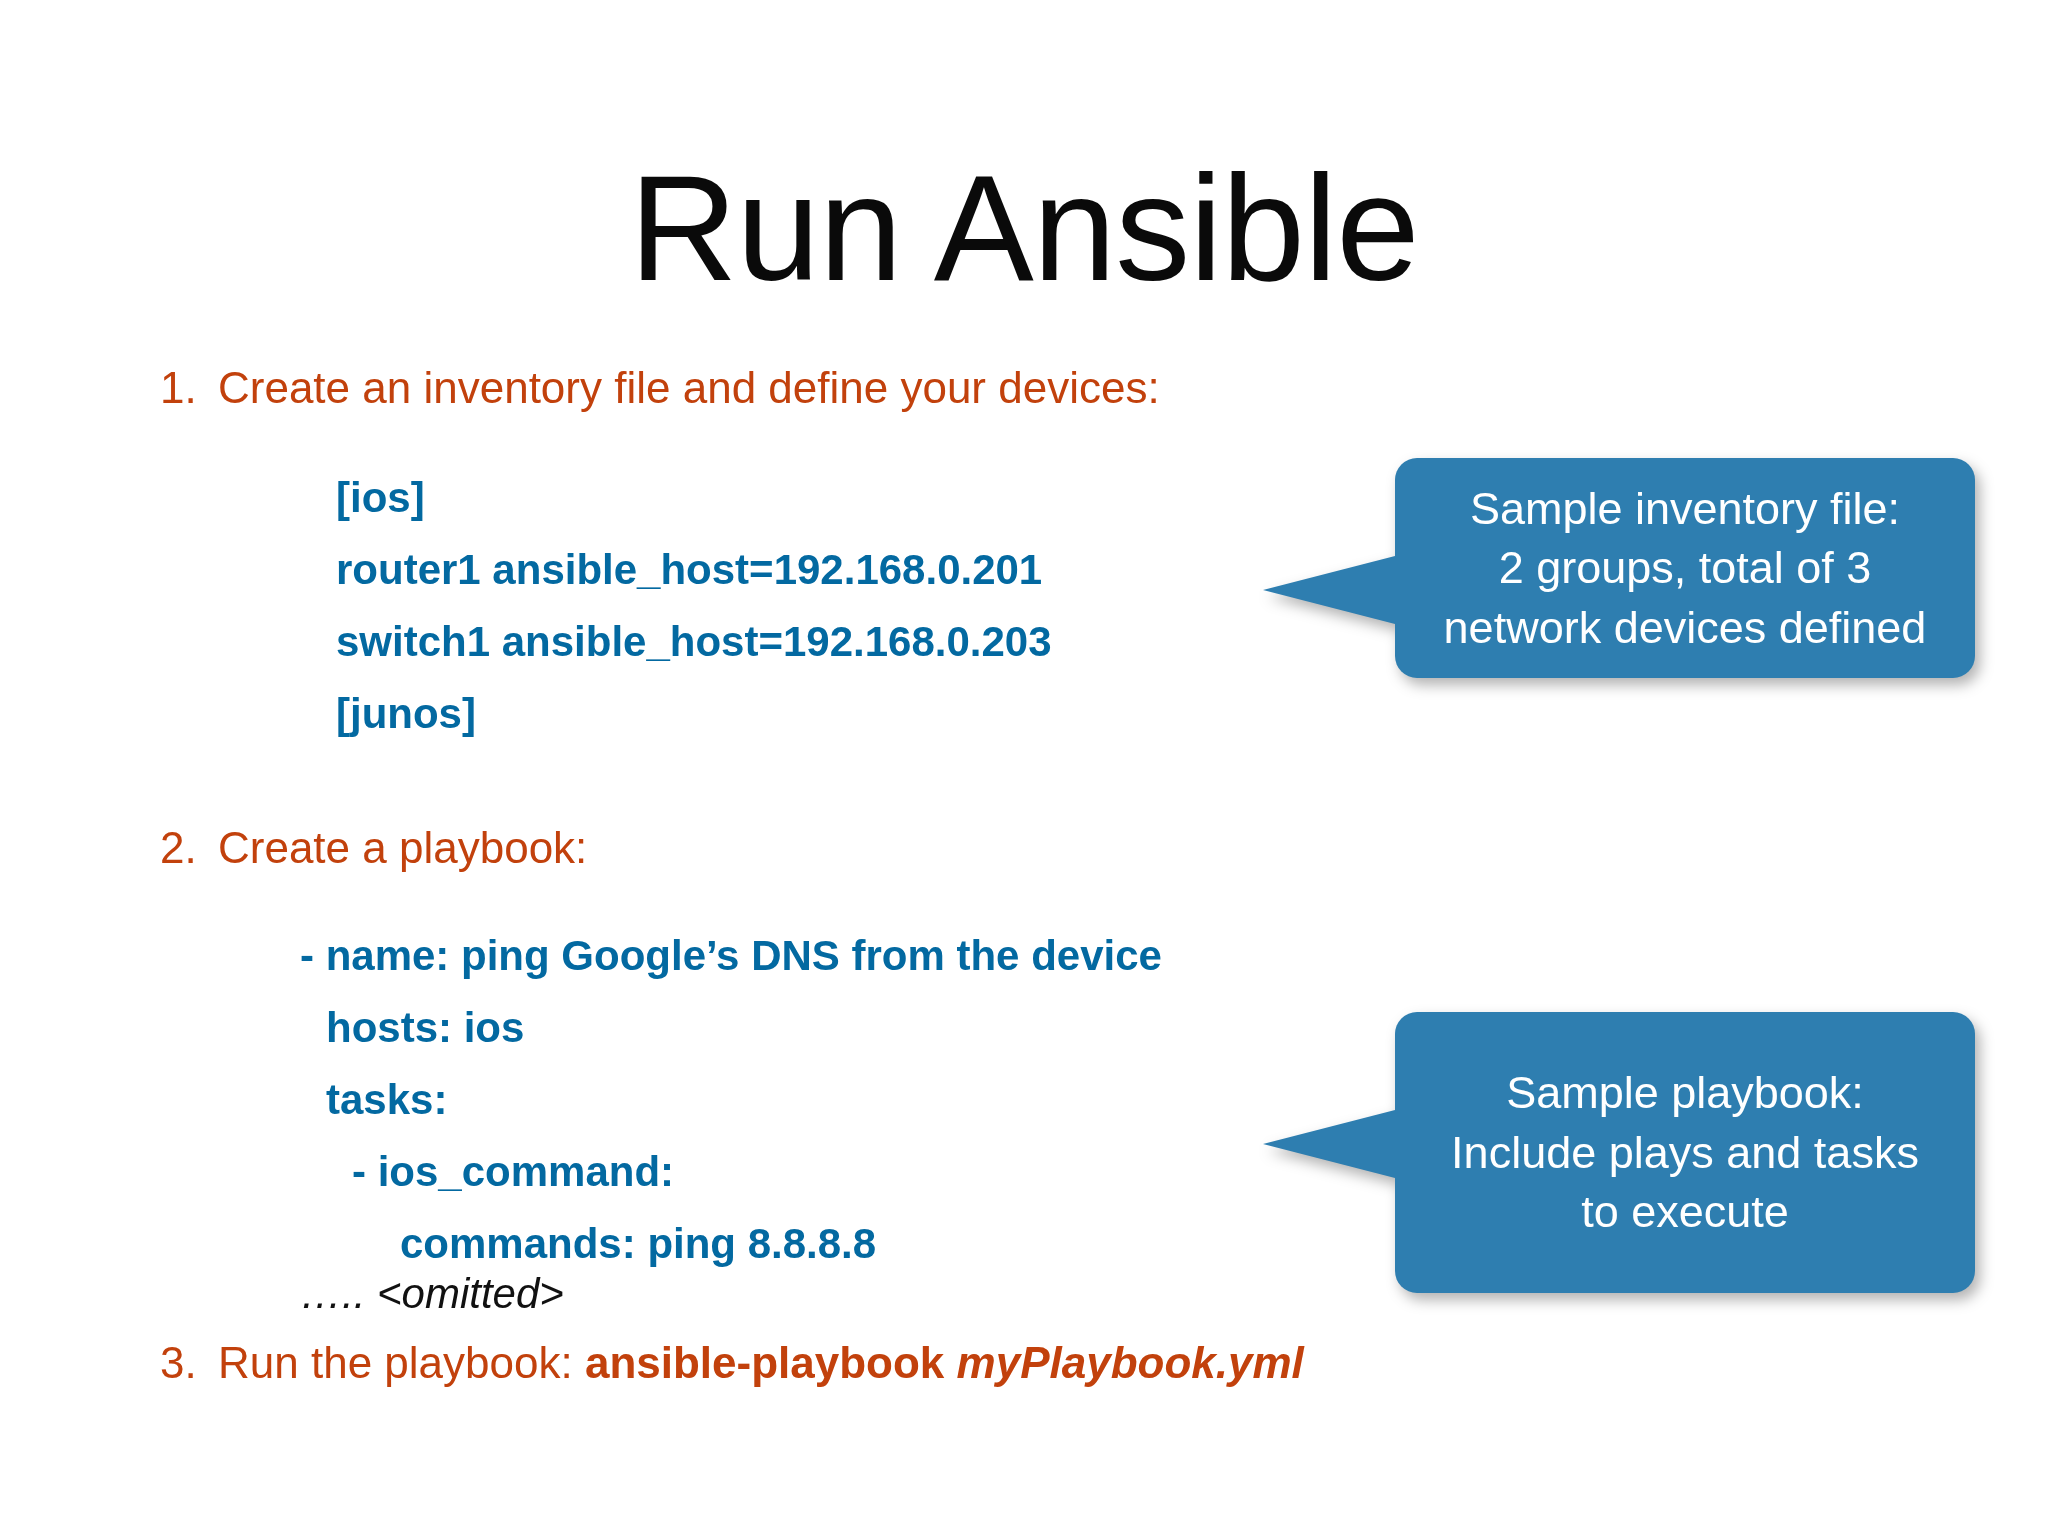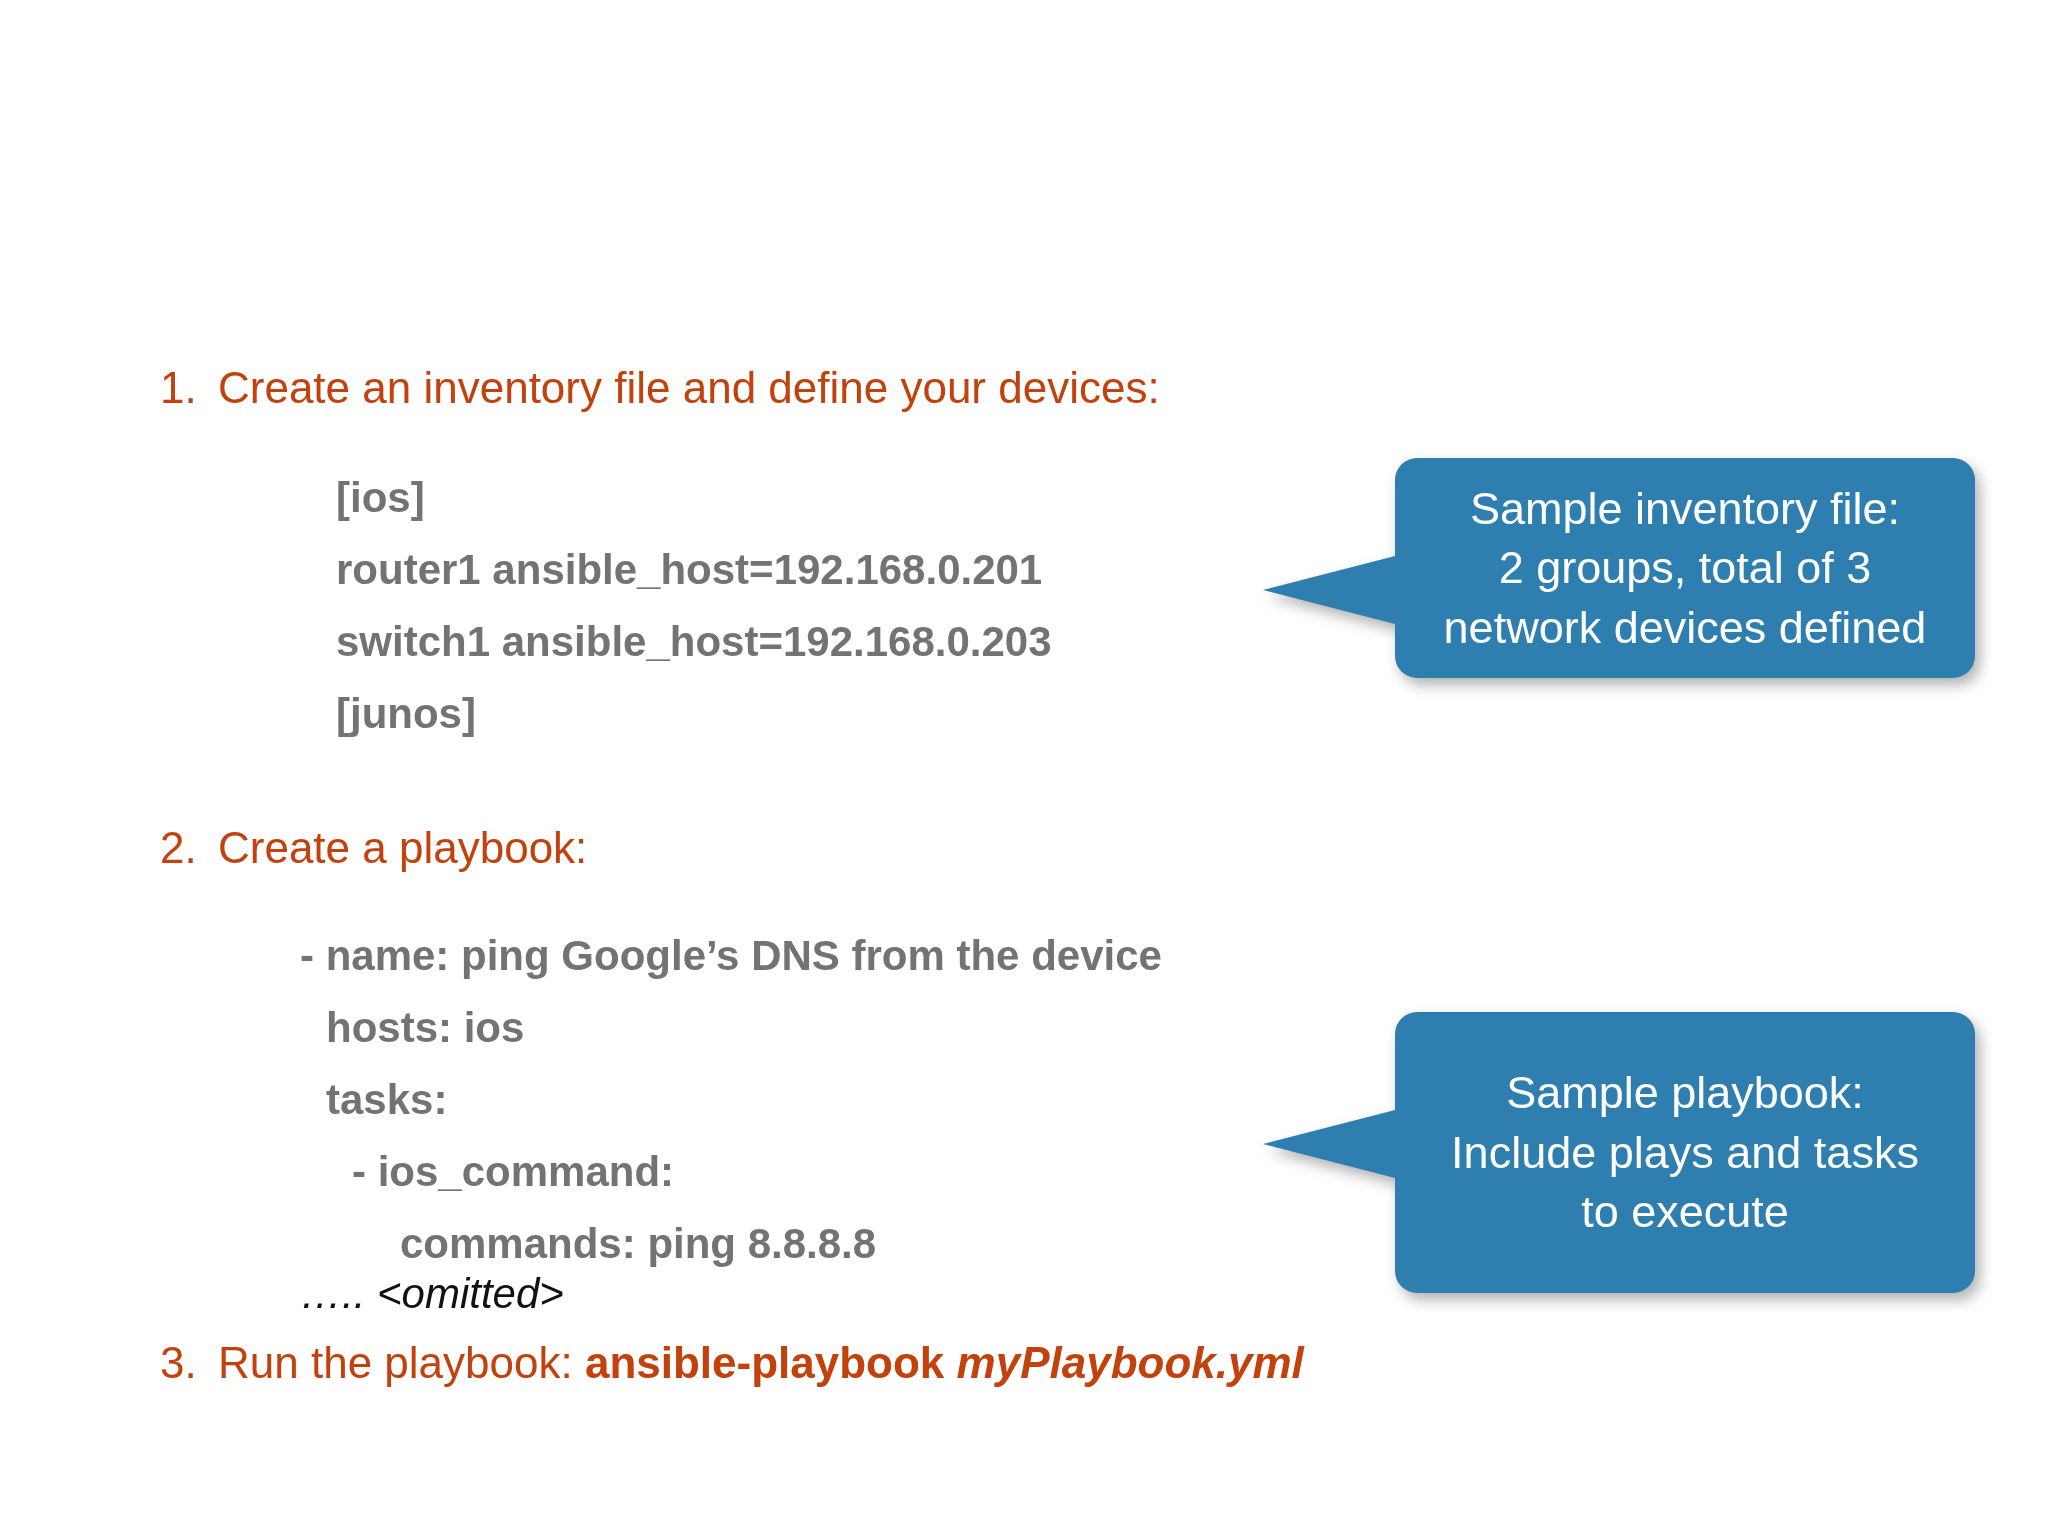--- a/index.html
+++ b/index.html
@@ -63,21 +63,21 @@
     font-weight: 700;
     font-style: italic;
   }
 
   
   .code-block {
     position: absolute;
     font-weight: 700;
     font-size: 42px;
     line-height: 1.0;
-    color: #737373;
+    color: #0369a1;
     white-space: nowrap;
   }
   .code-block .code-line {
     display: block;
     height: 72px;
     line-height: 72px;
   }
 
   .inventory-block {
     left: 336px;
@@ -144,20 +144,21 @@
     border-style: solid;
     border-width: 34px 132px 34px 0;
     border-color: transparent;
   }
 </style>
 </head>
 <body style="background-color: rgb(255, 255, 255);">
 
 <div class="slide">
 
+  <div class="slide-title">Run Ansible</div>
 
   <div class="step step-1">
     <span class="num">1.</span><span>Create an inventory file and define your devices:</span>
   </div>
 
   <div class="code-block inventory-block">
     <span class="code-line">[ios]</span>
     <span class="code-line">router1 ansible_host=192.168.0.201</span>
     <span class="code-line">switch1 ansible_host=192.168.0.203</span>
     <span class="code-line">[junos]</span>

